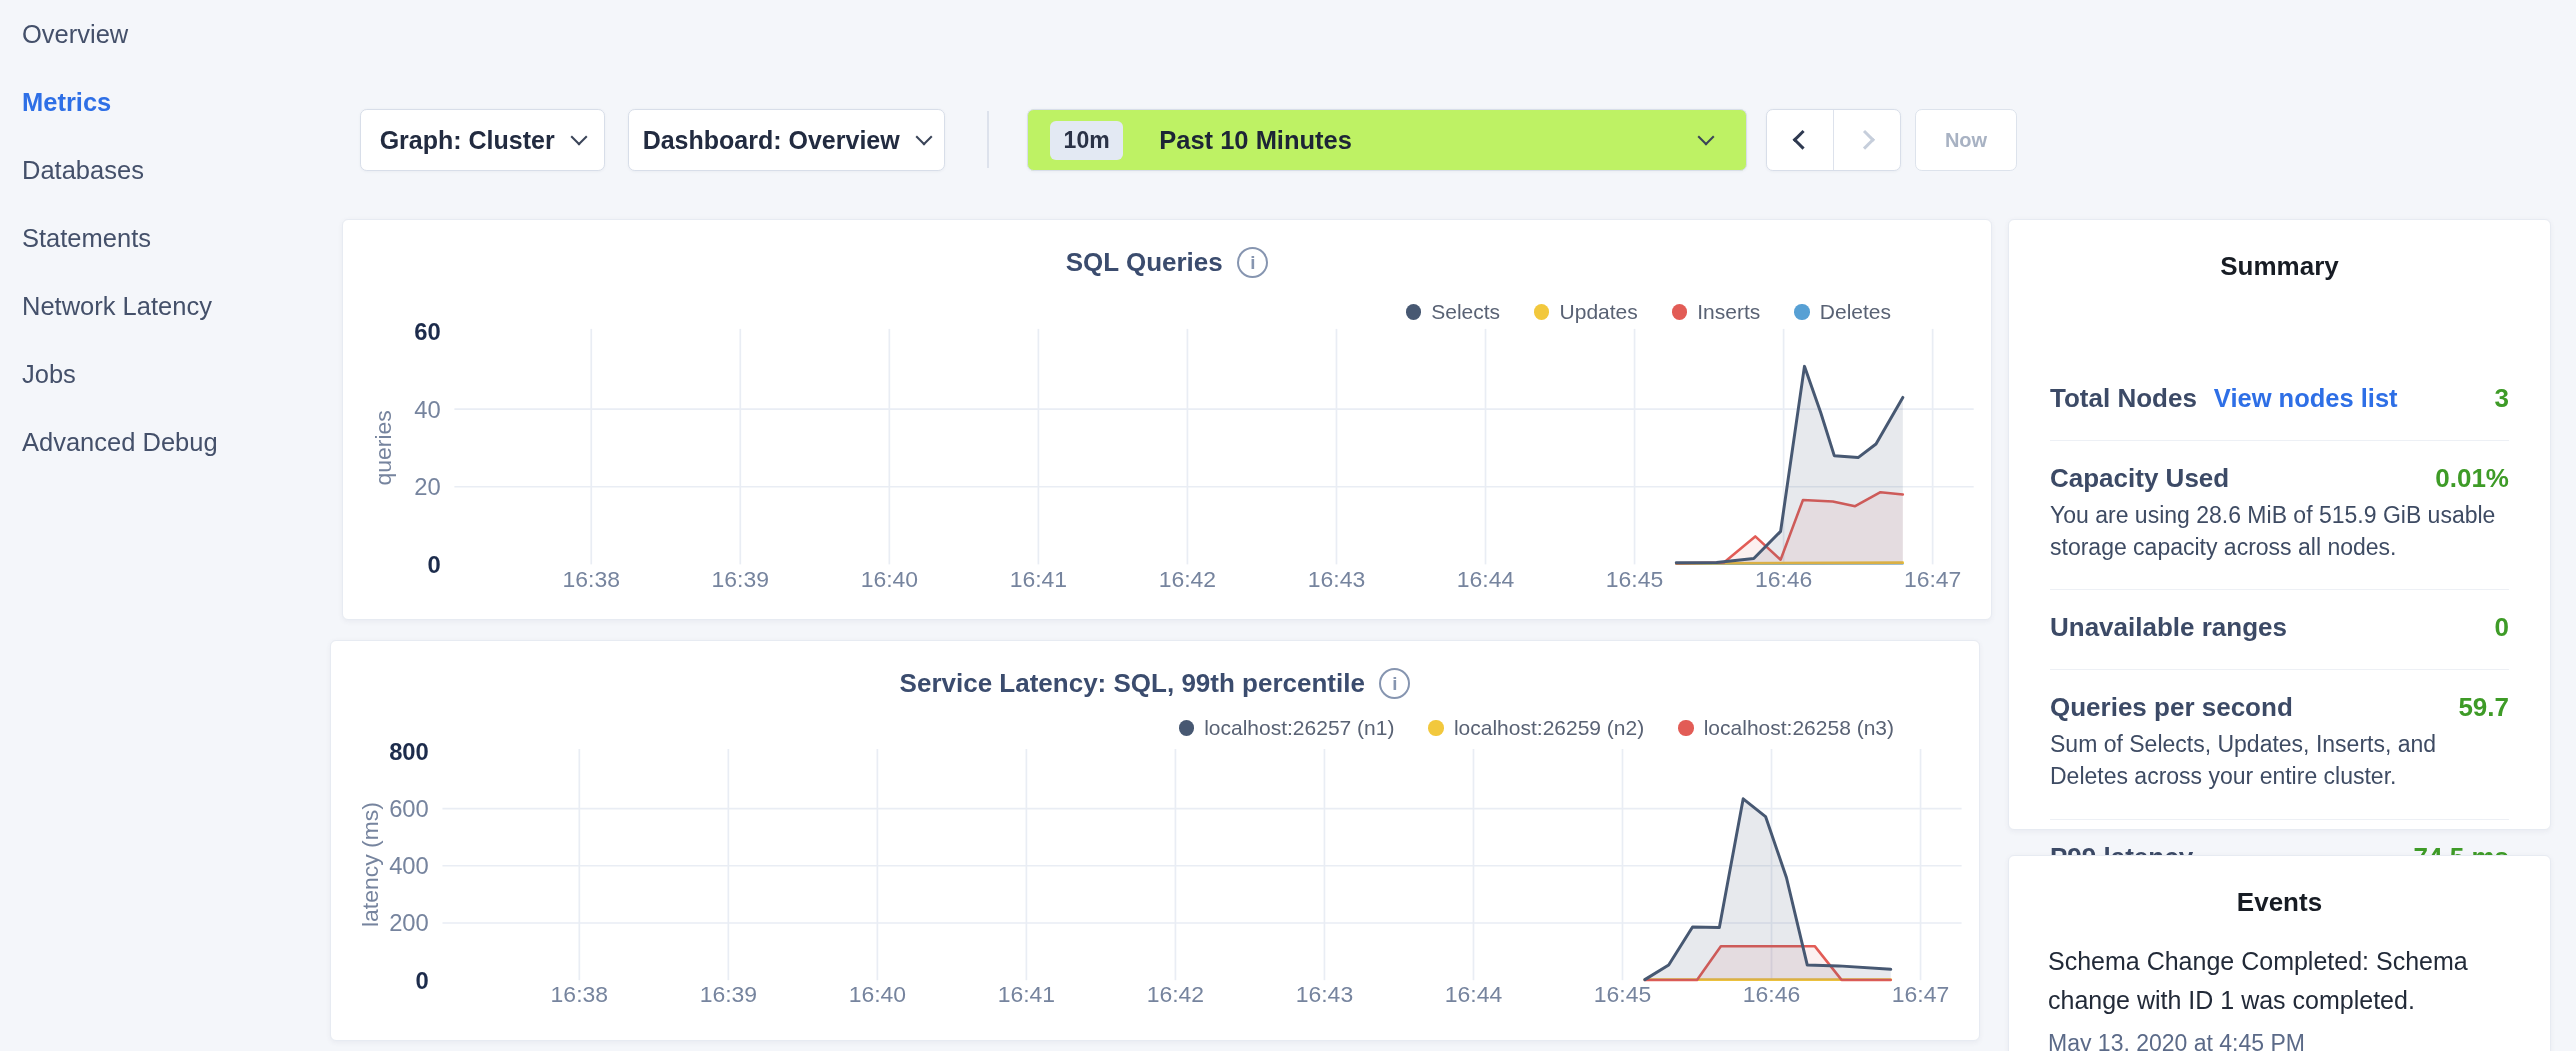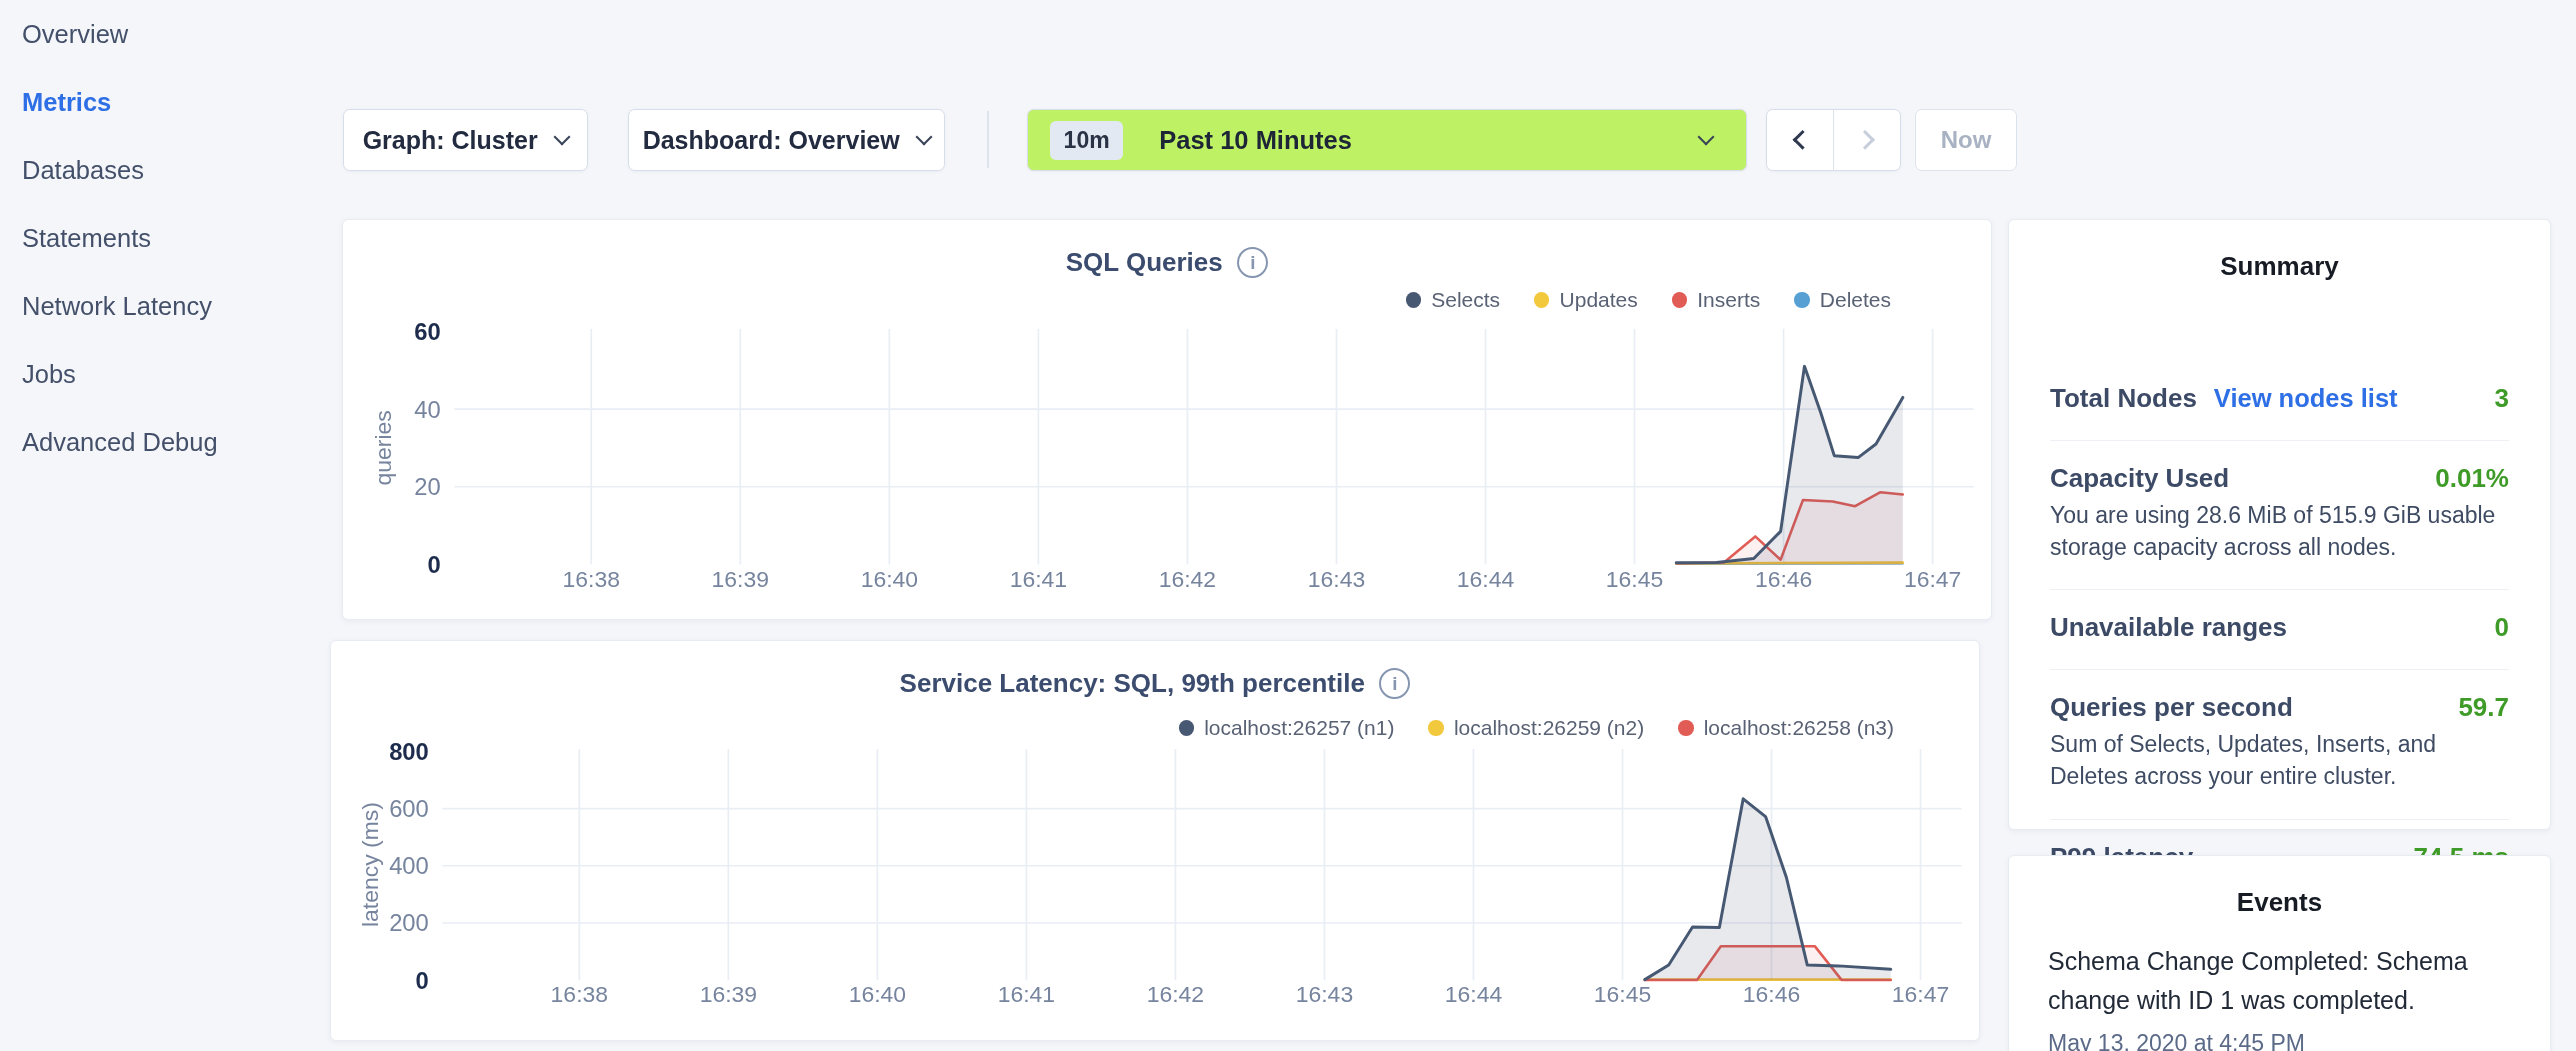--- a/index.html
+++ b/index.html
@@ -25,21 +25,21 @@
     position: absolute; left: 342px; top: 15.3px;
     font-size: 40px; font-weight: 600; color: #1f2630; letter-spacing: 0.2px;
   }
   .selectbox {
     position: absolute; top: 109px; height: 62px; background: #fff;
     border: 1.7px solid #d8dee9; border-radius: 6.8px;
     display: flex; align-items: center; justify-content: center; gap: 18.7px;
     font-weight: 700; font-size: 25px; color: #222b40;
     box-shadow: 0 0.9px 2.6px rgba(60,75,100,0.05); cursor: pointer;
   }
-  #graph-select { left: 343px; width: 245px; }
+  #graph-select { left: 360px; width: 245px; }
   #dashboard-select { left: 628px; width: 317px; }
   .chev {
     width: 12px; height: 12px;
     border-right: 2.6px solid #3a4458; border-bottom: 2.6px solid #3a4458;
     display: inline-block;
   }
   .chev.down { transform: rotate(45deg); margin-top: -6.8px; }
   .chev.left  { transform: rotate(135deg); margin-left: 5.1px; }
   .chev.right { transform: rotate(-45deg); margin-right: 5.1px; }
   .vdivider { position: absolute; left: 987px; top: 111px; width: 1.7px; height: 57px; background: #dde2ec; }
@@ -63,21 +63,21 @@
     display: flex; box-shadow: 0 0.9px 2.6px rgba(60,75,100,0.05);
   }
   .pager .half { flex: 1; display: flex; align-items: center; justify-content: center; cursor: pointer; }
   .pager .half + .half { border-left: 1.7px solid #dde2ec; }
   .pager .chev.left { width: 13.6px; height: 13.6px; border-width: 3.4px; border-color: #2e3950; }
   .pager .chev.right { width: 13.6px; height: 13.6px; border-width: 3.4px; border-color: #c6cedb; }
   .now-button {
     position: absolute; left: 1915px; top: 109px; width: 102px; height: 62px;
     background: #fff; border: 1.7px solid #dde3ec; border-radius: 6.8px;
     display: flex; align-items: center; justify-content: center;
-    font-weight: 700; font-size: 24px; color: #a8b2c3; cursor: default;
+    font-weight: 700; font-size: 20px; color: #a8b2c3; cursor: default;
   }
 
   
   .card {
     position: absolute; background: #fff;
     border: 1.7px solid #e7ebf2; border-radius: 6px;
     box-shadow: 0 1.7px 5.1px rgba(60,75,100,0.06);
   }
   #chart-card-0 { left: 342px; top: 219px; width: 1650px; height: 401px; }
   #chart-card-1 { left: 330px; top: 640px; width: 1650px; height: 401px; }
@@ -88,21 +88,21 @@
     position: absolute; top: 27px; left: 0; right: 0;
     display: flex; justify-content: center; align-items: center; gap: 14.5px; z-index: 2;
   }
   .chart-title { font-size: 26px; font-weight: 700; color: #3b4c6e; }
   .info-icon {
     width: 31px; height: 31px; border: 2.6px solid #8695b0; border-radius: 50%;
     display: flex; align-items: center; justify-content: center;
     font-size: 18.7px; font-weight: 600; color: #8695b0; cursor: pointer;
   }
   .legend { position: absolute; display: flex; gap: 34px; z-index: 2; }
-  #legend-0 { top: 68px; right: 100px; }
+  #legend-0 { top: 80px; right: 100px; }
   #legend-1 { top: 75px; right: 85px; }
   .legend-item { display: flex; align-items: center; gap: 10.2px; }
   .legend-dot { width: 15.3px; height: 15.3px; border-radius: 50%; }
   .legend-label { font-size: 21px; color: #596274; }
   svg.chart { position: absolute; left: 0; top: 0; }
   .xtick { font-family: "Liberation Sans", sans-serif; font-size: 27px; fill: #76849e; }
   .ytick { font-family: "Liberation Sans", sans-serif; font-size: 28px; fill: #76849e; }
   .ytick.bold { font-weight: 700; fill: #1d2c4c; }
   .axis-unit { font-family: "Liberation Sans", sans-serif; font-size: 27px; fill: #76849e; }
 

